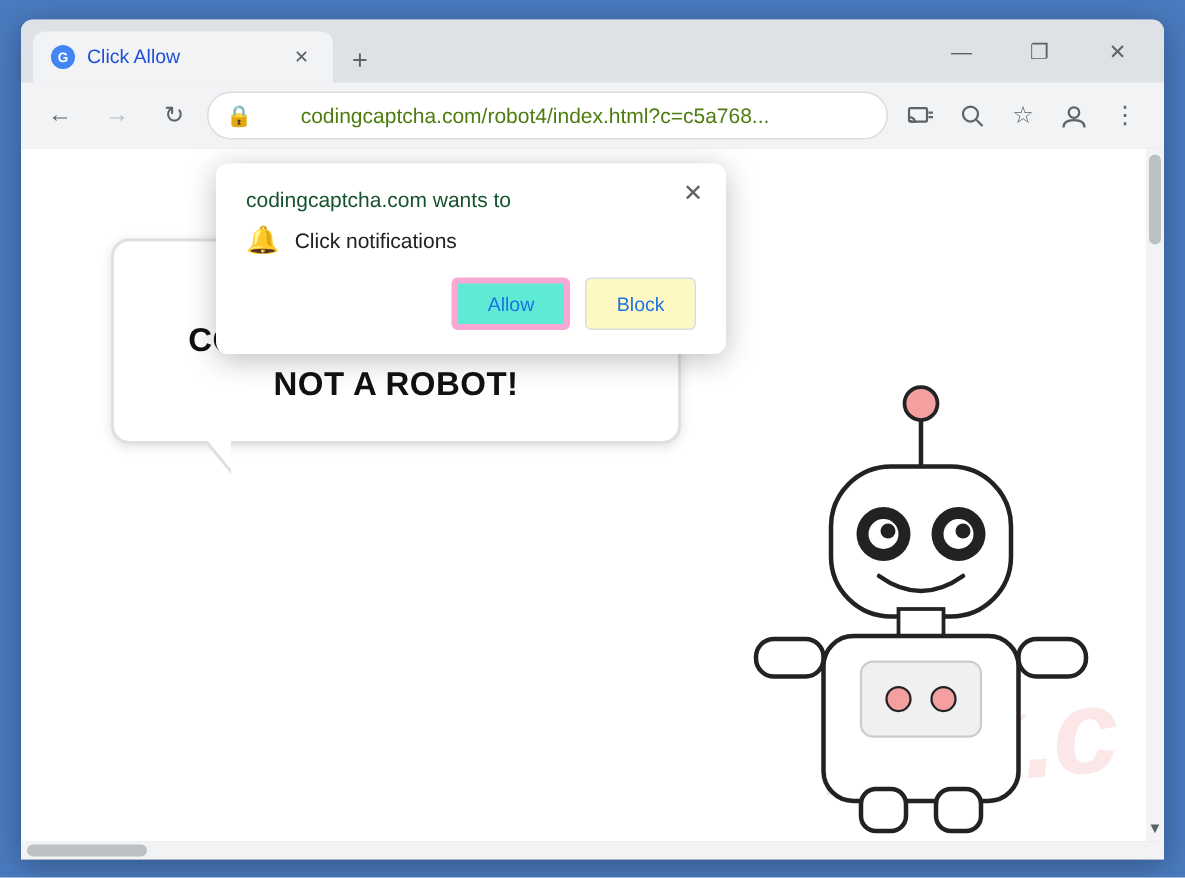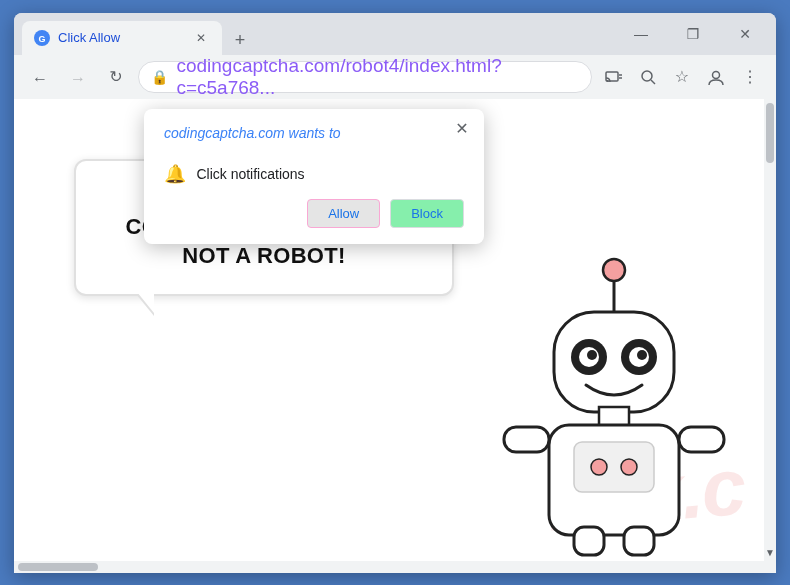--- a/index.html
+++ b/index.html
@@ -138,23 +138,24 @@
       align-items: center;
       padding: 0 12px;
       gap: 8px;
       border: 1px solid #dadce0;
     }
     .lock-icon {
       color: #5f6368;
       font-size: 14px;
     }
     .address-text {
-      font-size: 19px;
-      color: #8b5cf6;
-      flex: 1;
+      font-size: 14px;
+      color: #4d7c0f;
+      flex: 1;
+      margin-left: 24px;
     }
     .nav-right-icons {
       display: flex;
       align-items: center;
       gap: 2px;
     }
 
     
     .browser-content-wrapper {
       display: flex;
@@ -251,24 +252,23 @@
       display: flex;
       align-items: center;
       justify-content: center;
       cursor: pointer;
       color: #5f6368;
       font-size: 16px;
       border-radius: 50%;
     }
     .popup-title {
       font-size: 14px;
-      color: #3b82f6;
-      margin-bottom: 22px;
+      color: #14532d;
+      margin-bottom: 8px;
       font-weight: 400;
-      font-style: italic;
     }
     .popup-notification-row {
       display: flex;
       align-items: center;
       gap: 10px;
       margin-bottom: 14px;
     }
     .bell-icon {
       font-size: 18px;
       color: #5f6368;
@@ -277,34 +277,34 @@
       font-size: 14px;
       color: #202124;
     }
     .popup-buttons {
       display: flex;
       justify-content: flex-end;
       gap: 10px;
     }
     .btn-allow {
       padding: 6px 20px;
-      border: 1px solid #f9a8d4;
+      border: 4px solid #f9a8d4;
       border-radius: 4px;
-      background: #e5e5e5;
+      background: #5eead4;
       color: #1a73e8;
       font-size: 13px;
       cursor: pointer;
       font-weight: 500;
       margin-left: 25px;
     }
     .btn-block {
       padding: 6px 20px;
       border: 1px solid #dadce0;
       border-radius: 4px;
-      background: #86efac;
+      background: #fef9c3;
       color: #1a73e8;
       font-size: 13px;
       cursor: pointer;
       font-weight: 500;
     }
 
     
     .scrollbar {
       width: 12px;
       background: #f1f3f4;

